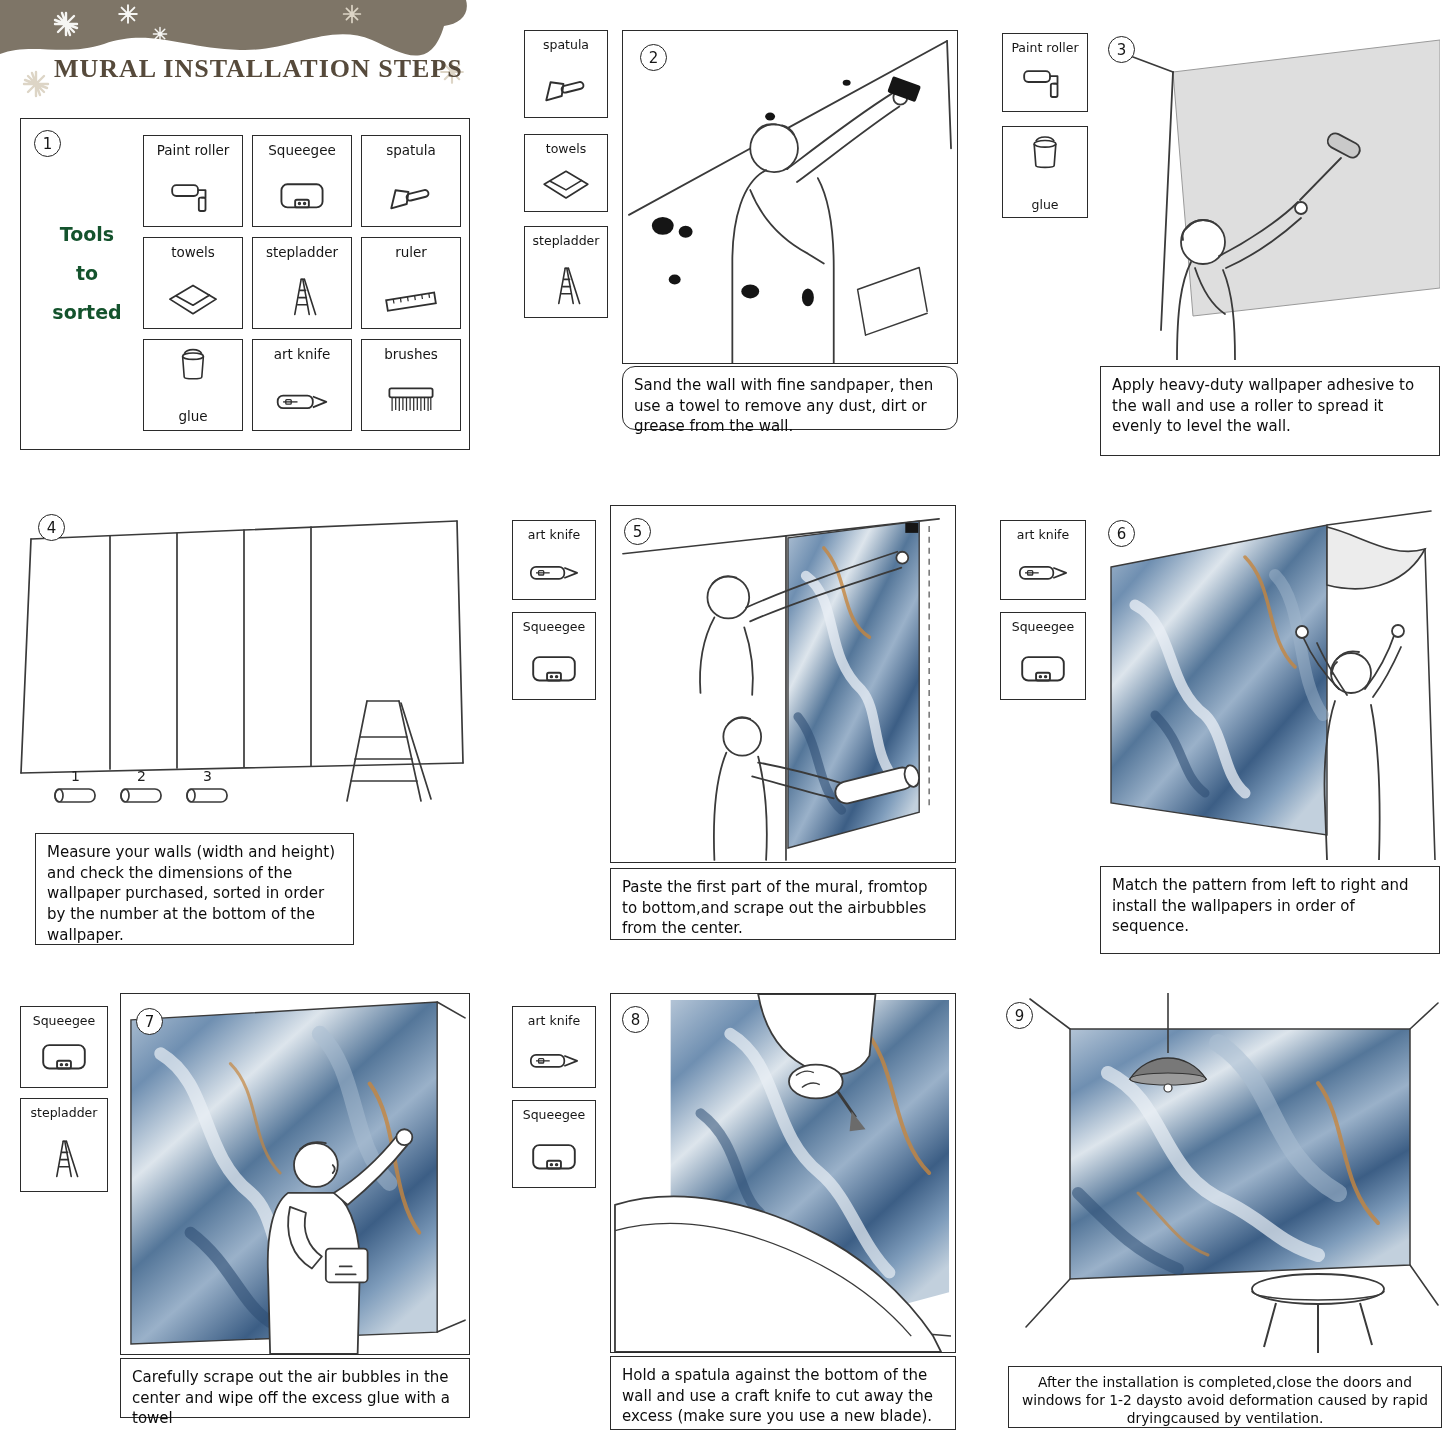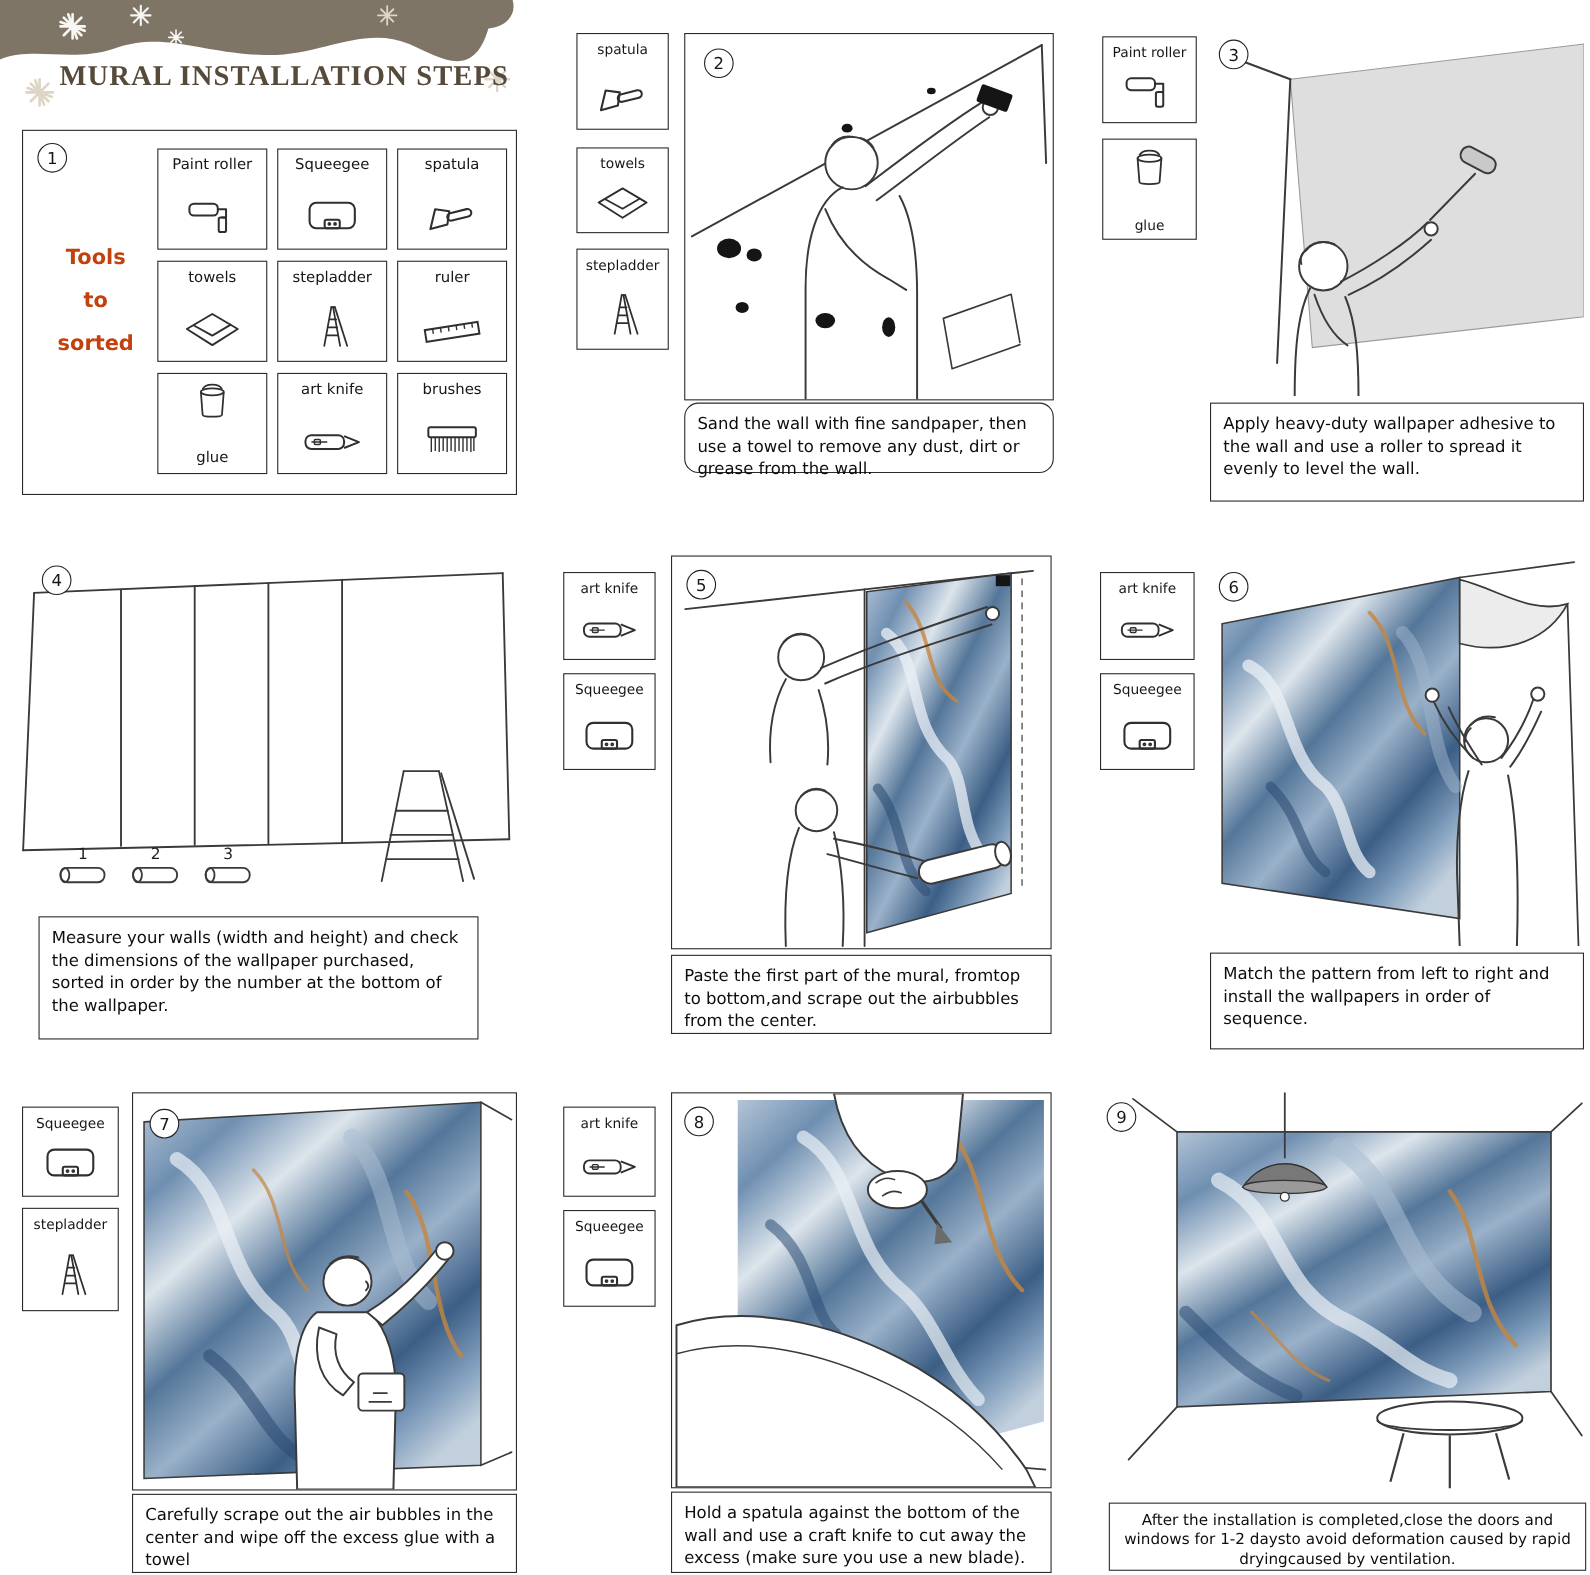--- a/index.html
+++ b/index.html
@@ -33,21 +33,21 @@
     position:absolute; left:122px; top:16px; width:318px; height:296px;
     display:grid; grid-template-columns:repeat(3,100px); grid-template-rows:repeat(3,92px);
     column-gap:9px; row-gap:10px;
   }
   .tile {
     border:1.4px solid #2b2b2b; background:#fff;
     display:flex; flex-direction:column; align-items:center;
     justify-content:space-between; padding:6px 2px 6px 2px;
   }
   .tile .tlabel { font-size:13.5px; white-space:nowrap; }
-  .tools-label { text-align:center; font-size:19px; font-weight:600; color:#c2410c; }
+  .tools-label { text-align:center; font-size:19px; font-weight:600; color:#14532d; }
   .tools-label span { display:block; line-height:2.05; }
   .page-title {
     font-family:"Liberation Serif", serif; font-weight:bold;
     font-size:26px; letter-spacing:1px; color:#564a3b; white-space:nowrap;
   }
 </style>
 </head>
 <body>
 
 <div class="sheet">
@@ -306,21 +306,21 @@
         <path d="M386,198 L416,294"></path>
       </g>
       <g font-size="14" fill="#222">
         <text x="56" y="276">1</text>
         <text x="122" y="276">2</text>
         <text x="188" y="276">3</text>
       </g>
     </svg>
   </div>
   <div class="abs num" style="left:38px;top:514px;">4</div>
-  <div class="abs caption" style="left:35px;top:833px;width:400px;height:112px;">Measure your walls (width and height) and check the dimensions of the wallpaper purchased, sorted in order by the number at the bottom of the wallpaper.</div>
+  <div class="abs caption" style="left:35px;top:833px;width:319px;height:112px;">Measure your walls (width and height) and check the dimensions of the wallpaper purchased, sorted in order by the number at the bottom of the wallpaper.</div>
 
   <div class="abs toolbox" style="left:512px;top:520px;width:84px;height:80px;">
     <span class="tlabel">art knife</span>
     <span><svg viewBox="0 0 60 42" width="54" height="36">
           <g fill="none" stroke="#2f2f2f" stroke-width="2" stroke-linejoin="round">
             <rect x="3" y="15" width="39" height="14" rx="6"></rect>
             <path d="M42,16 L57,22 L42,28"></path>
             <path d="M9,22 h16" stroke-width="1.5"></path>
             <rect x="12" y="19.5" width="6" height="5" rx="1" stroke-width="1.5"></rect>
           </g>
@@ -505,21 +505,21 @@
         <circle cx="196" cy="172" r="22"></circle>
         <path d="M180,156 q10,-10 26,-6" fill="none"></path>
         <path d="M213,172 q4,4 0,8" fill="none"></path>
         <path d="M170,214 C164,242 172,264 192,276 L202,264 C188,254 182,238 186,220 Z"></path>
         <rect x="206" y="256" width="42" height="34" rx="4"></rect>
         <path d="M216,282 h20 M220,274 h12" fill="none"></path>
       </g>
     </svg>
   </div>
   <div class="abs num" style="left:136px;top:1008px;">7</div>
-  <div class="abs caption" style="left:120px;top:1358px;width:350px;height:72px;">Carefully scrape out the air bubbles in the center and wipe off the excess glue with a towel</div>
+  <div class="abs caption" style="left:120px;top:1358px;width:350px;height:60px;">Carefully scrape out the air bubbles in the center and wipe off the excess glue with a towel</div>
 
   <div class="abs toolbox" style="left:512px;top:1006px;width:84px;height:82px;">
     <span class="tlabel">art knife</span>
     <span><svg viewBox="0 0 60 42" width="54" height="36">
           <g fill="none" stroke="#2f2f2f" stroke-width="2" stroke-linejoin="round">
             <rect x="3" y="15" width="39" height="14" rx="6"></rect>
             <path d="M42,16 L57,22 L42,28"></path>
             <path d="M9,22 h16" stroke-width="1.5"></path>
             <rect x="12" y="19.5" width="6" height="5" rx="1" stroke-width="1.5"></rect>
           </g>

